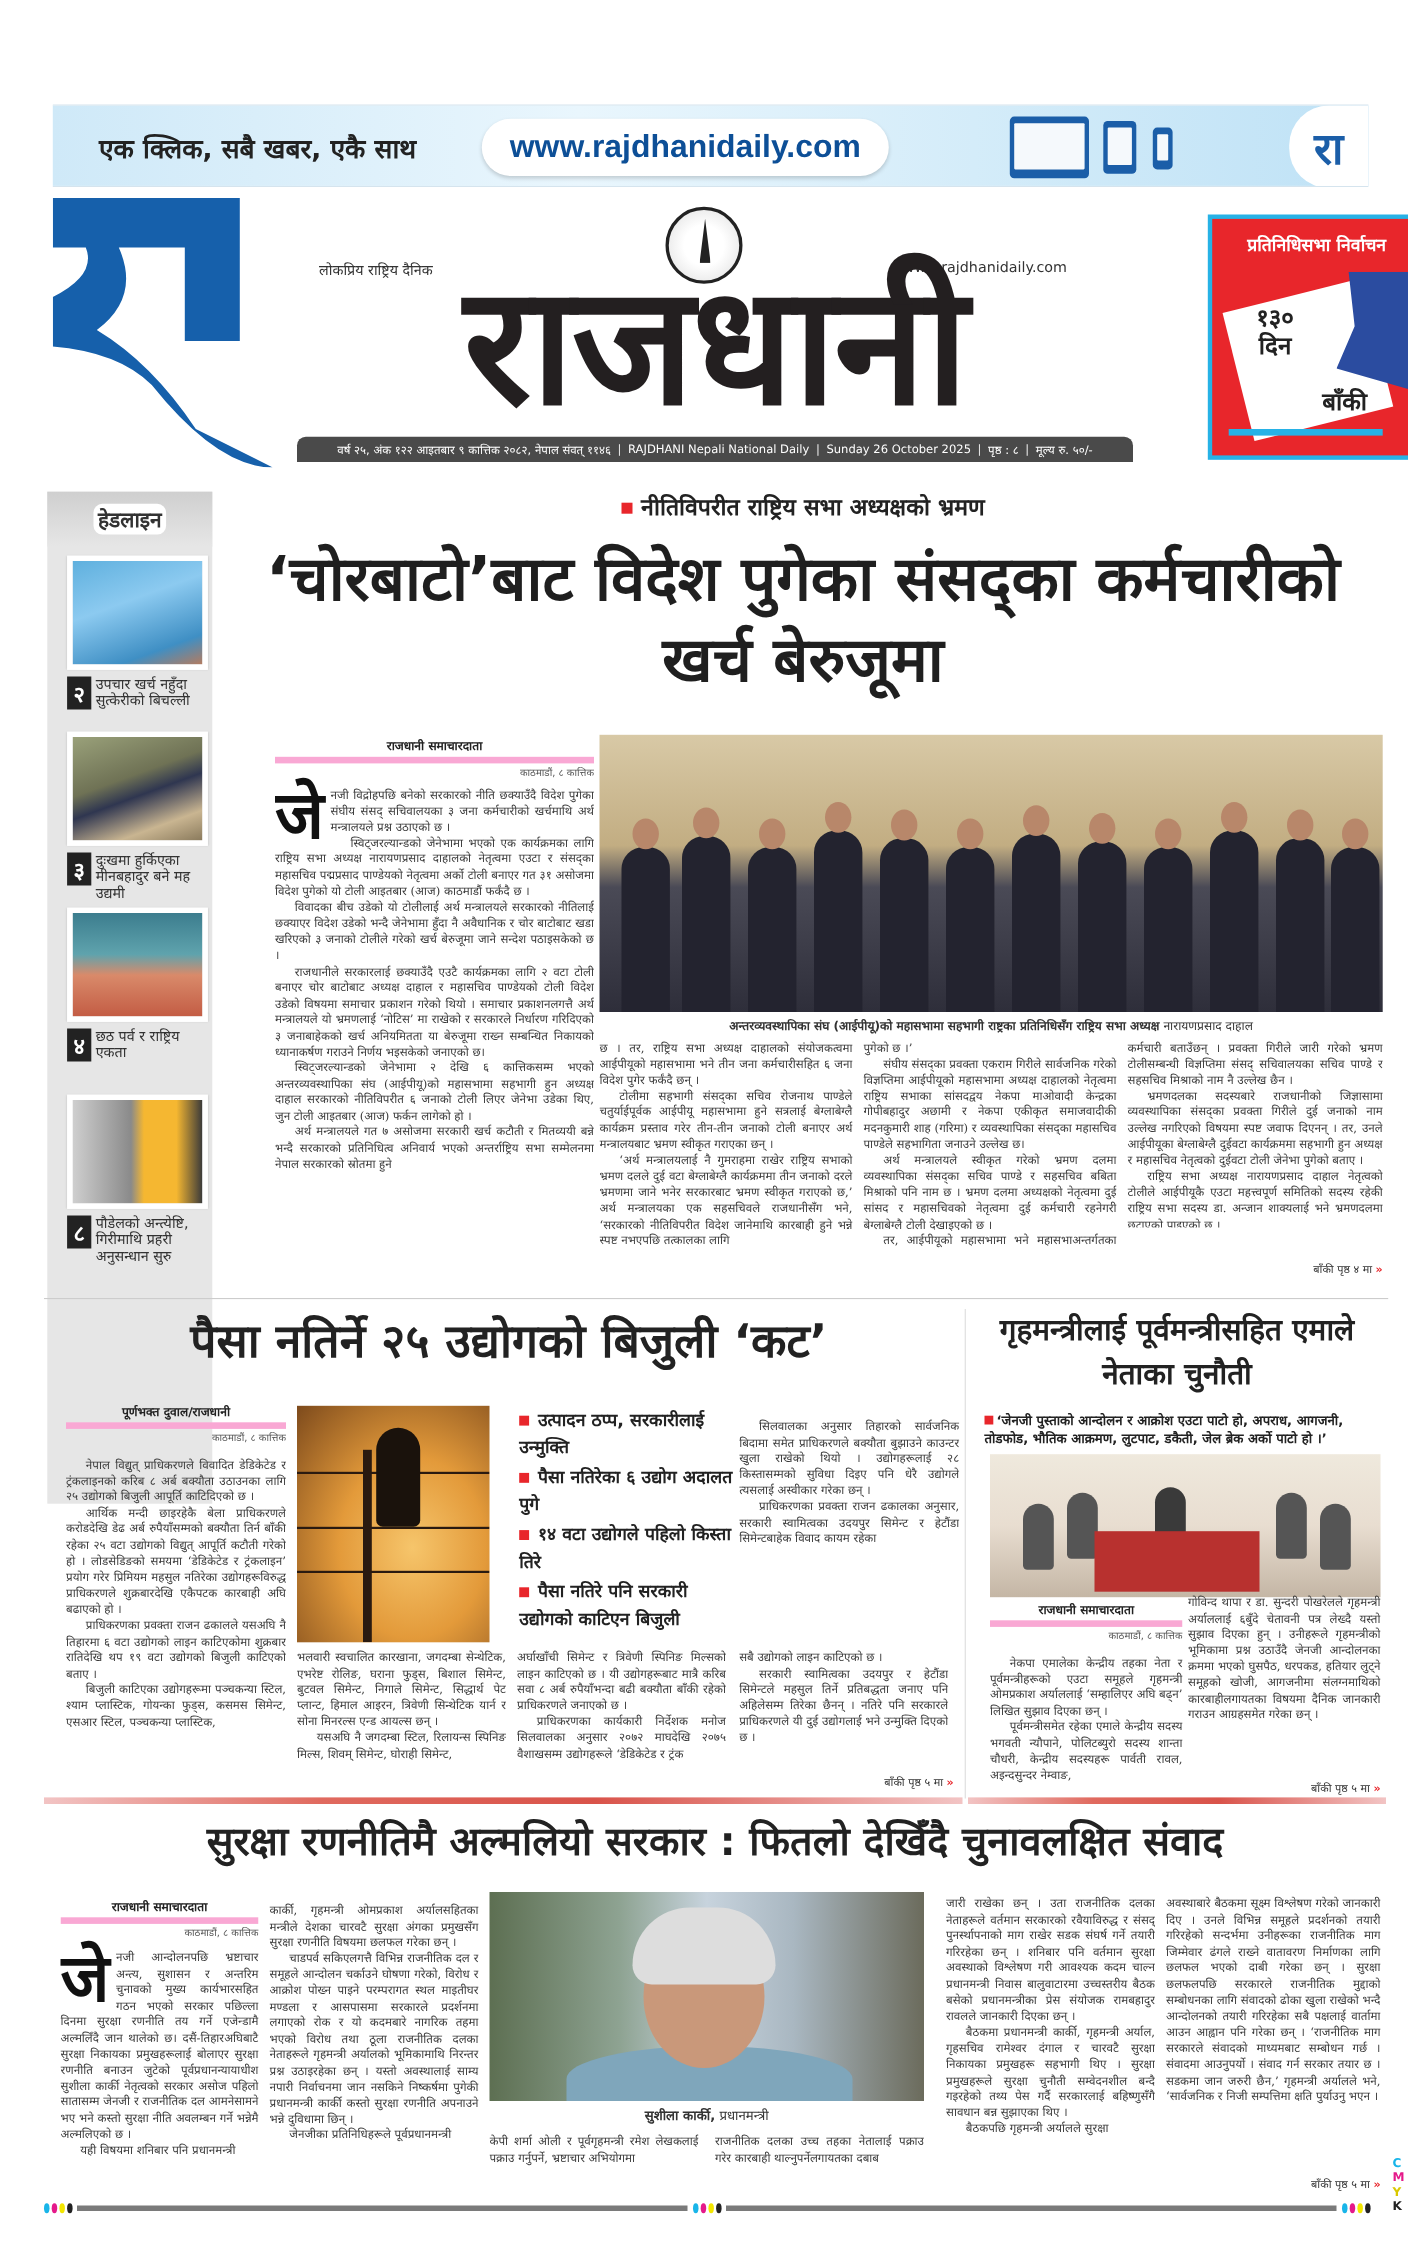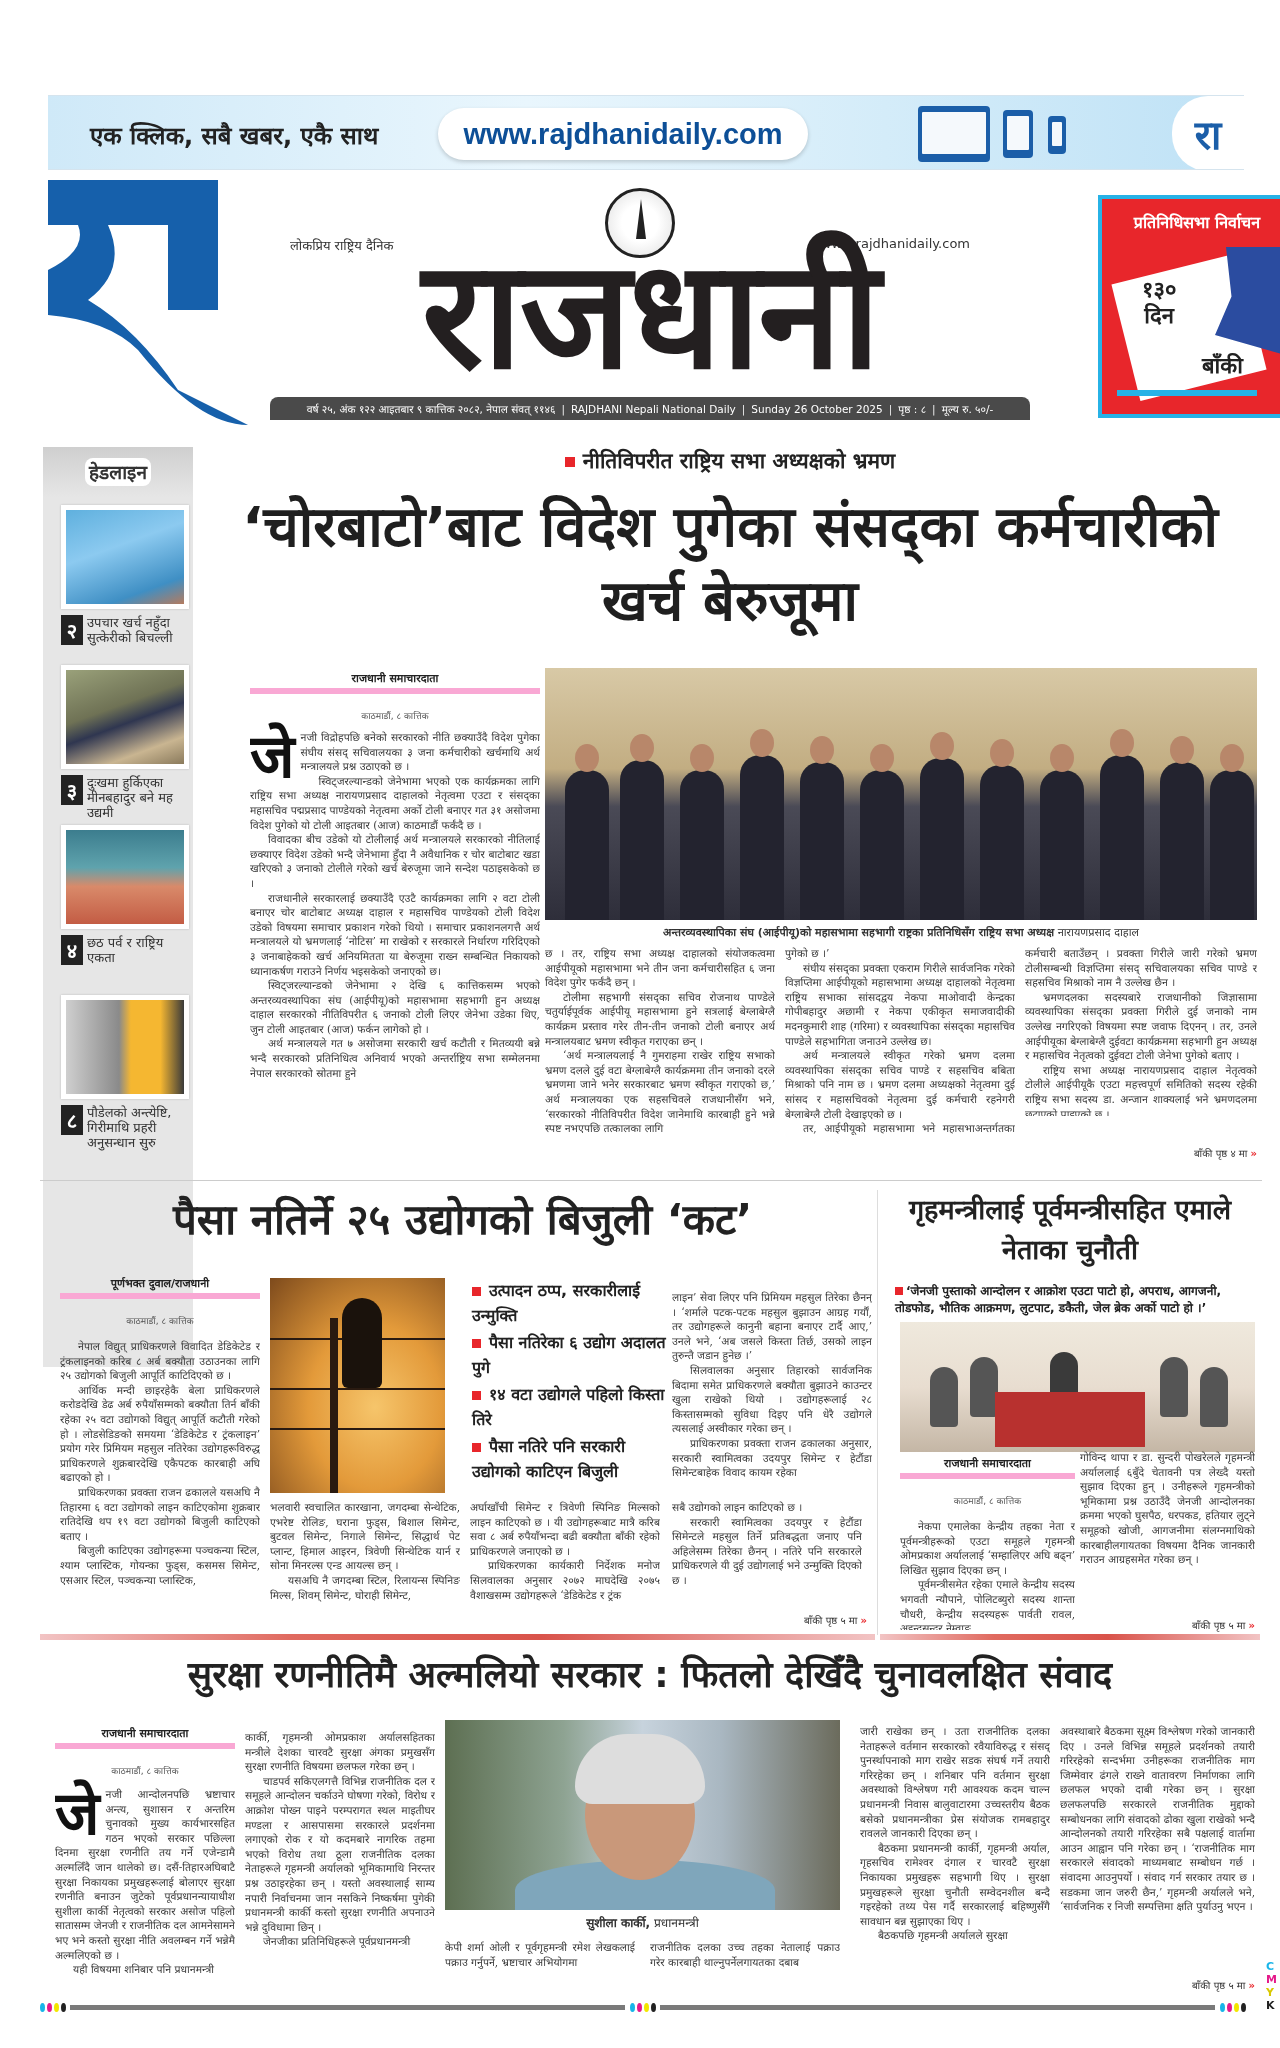--- a/index.html
+++ b/index.html
@@ -39,21 +39,21 @@
 .sb-item{position:absolute;left:18px;width:130px}
 .sb-img{width:128px;height:104px;border:5px solid #fff;box-shadow:0 0 2px #bbb}
 .sb-cap{display:flex;gap:4px;margin-top:6px;align-items:flex-start}
 .sb-num{background:#222;color:#fff;font-weight:bold;font-size:20px;width:22px;height:30px;display:flex;align-items:center;justify-content:center;flex-shrink:0}
 .sb-text{font-size:13px;line-height:15px;color:#333}
 
 #kicker{left:200px;top:446px;width:1060px;text-align:center;font-size:21px;font-weight:bold;color:#222}
 #kicker .sq{display:inline-block;width:10px;height:10px;background:#e8262b;margin-right:8px;vertical-align:middle}
 #leadhead{left:200px;top:490px;width:1060px;text-align:center;font-size:56px;line-height:74px;font-weight:bold;color:#1f1f1f}
 .byline{text-align:center;font-size:11px;font-weight:bold;color:#222;border-bottom:6px solid #f9a8d4;padding-bottom:3px}
-.dateline{text-align:center;font-size:9px;color:#555;margin-top:15px}
+.dateline{text-align:right;font-size:9px;color:#555;margin-top:1px}
 .body{font-family:"DejaVu Serif",serif;font-size:10.6px;line-height:14.6px;color:#3a3a3a;text-align:justify}
 .body p{text-indent:18px}
 .dropcap{float:left;font-size:60px;line-height:52px;font-weight:bold;color:#111;margin:0 6px 0 0}
 .more{text-align:right;font-size:10px;color:#333;margin-top:6px}
 .more b{color:#e8262b}
 #leadcol1{left:250px;top:670px;width:290px;height:410px;overflow:hidden}
 #leadphoto{left:545px;top:668px;width:712px;height:252px;background:linear-gradient(180deg,#d8c9a6 0%,#c2ad82 40%,#4a4a56 55%,#2e2e3a 100%);overflow:hidden}
 #leadphoto .p{position:absolute;bottom:0;width:44px;background:#23232f;border-radius:20px 20px 0 0}
 #leadphoto .p::before{content:"";position:absolute;top:-26px;left:10px;width:24px;height:28px;border-radius:50%;background:#b8876a}
 #leadcap{left:545px;top:924px;width:712px;text-align:center;font-size:11px;color:#333}
@@ -261,21 +261,20 @@
   <div class="pole"></div>
     <div class="man"></div>
 </div>
 <div id="s2bul" class="abs">
   <div class="b"><i></i><span>उत्पादन ठप्प, सरकारीलाई उन्मुक्ति</span></div>
   <div class="b"><i></i><span>पैसा नतिरेका ६ उद्योग अदालत पुगे</span></div>
   <div class="b"><i></i><span>१४ वटा उद्योगले पहिलो किस्ता तिरे</span></div>
   <div class="b"><i></i><span>पैसा नतिरे पनि सरकारी उद्योगको काटिएन बिजुली</span></div>
 </div>
 <div id="s2colR" class="abs body">
-  <p style="text-indent:0">लाइन’ सेवा लिएर पनि प्रिमियम महसुल तिरेका छैनन् । ‘शर्माले पटक-पटक महसुल बुझाउन आग्रह गर्यौं, तर उद्योगहरूले कानुनी बहाना बनाएर टार्दै आए,’ उनले भने, ‘अब जसले किस्ता तिर्छ, उसको लाइन तुरुन्तै जडान हुनेछ ।’</p>
   <p>सिलवालका अनुसार तिहारको सार्वजनिक बिदामा समेत प्राधिकरणले बक्यौता बुझाउने काउन्टर खुला राखेको थियो । उद्योगहरूलाई २८ किस्तासम्मको सुविधा दिइए पनि धेरै उद्योगले त्यसलाई अस्वीकार गरेका छन् ।</p>
   <p>प्राधिकरणका प्रवक्ता राजन ढकालका अनुसार, सरकारी स्वामित्वका उदयपुर सिमेन्ट र हेटौंडा सिमेन्टबाहेक विवाद कायम रहेका</p>
 </div>
 <div class="abs body s2bot" style="left:270px">
   <p style="text-indent:0">भलवारी स्वचालित कारखाना, जगदम्बा सेन्थेटिक, एभरेष्ट रोलिङ, घराना फुड्स, बिशाल सिमेन्ट, बुटवल सिमेन्ट, निगाले सिमेन्ट, सिद्धार्थ पेट प्लान्ट, हिमाल आइरन, त्रिवेणी सिन्थेटिक यार्न र सोना मिनरल्स एन्ड आयल्स छन् ।</p>
   <p>यसअघि नै जगदम्बा स्टिल, रिलायन्स स्पिनिङ मिल्स, शिवम् सिमेन्ट, घोराही सिमेन्ट,</p>
 </div>
 <div class="abs body s2bot" style="left:470px">
   <p style="text-indent:0">अर्घाखाँची सिमेन्ट र त्रिवेणी स्पिनिङ मिल्सको लाइन काटिएको छ । यी उद्योगहरूबाट मात्रै करिब सवा ८ अर्ब रुपैयाँभन्दा बढी बक्यौता बाँकी रहेको प्राधिकरणले जनाएको छ ।</p>
   <p>प्राधिकरणका कार्यकारी निर्देशक मनोज सिलवालका अनुसार २०७२ माघदेखि २०७५ वैशाखसम्म उद्योगहरूले ‘डेडिकेटेड र ट्रंक</p>

